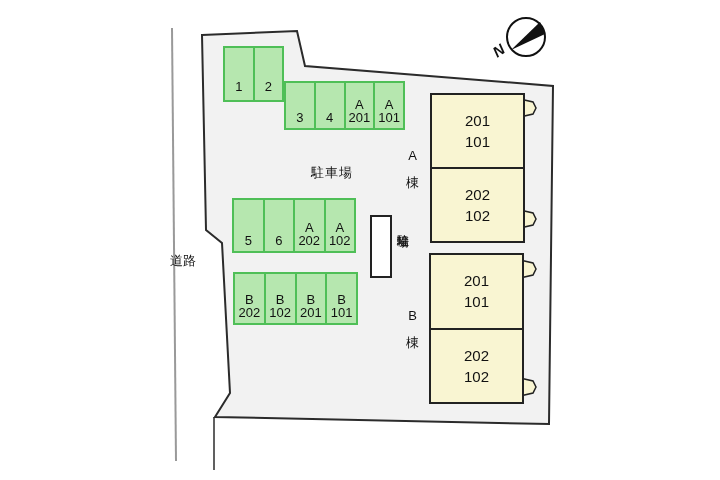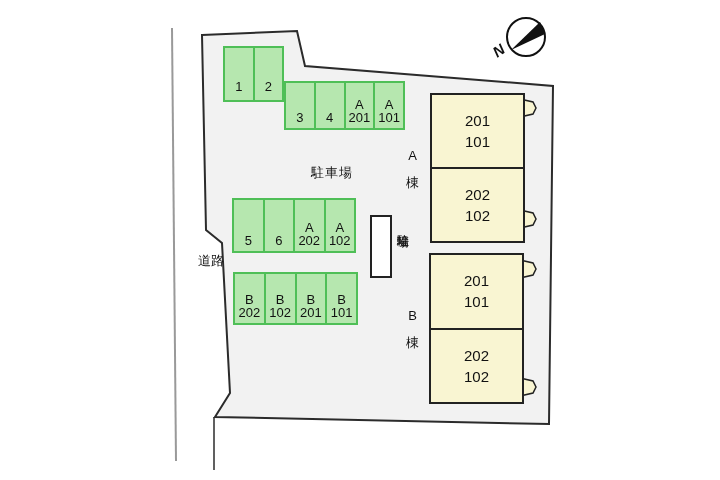--- a/index.html
+++ b/index.html
@@ -63,21 +63,21 @@
     line-height:1.4;
     white-space:pre-line;
   }
   .unit + .unit { border-top:2px solid #222; }
   #building-a { left:430px; top:93px;  width:95px; height:150px; }
   #building-b { left:429px; top:253px; width:95px; height:151px; }
 
   
   .lbl { position:absolute; font-size:13px; color:#111; }
   #lbl-parking { left:302px; top:164px; width:60px; text-align:center; letter-spacing:1px; }
-  #lbl-road    { left:188px; top:252px; width:36px; text-align:right; }
+  #lbl-road    { left:170px; top:252px; width:36px; text-align:left; }
   .v-lbl {
     position:absolute;
     writing-mode:vertical-rl;
     text-orientation:upright;
     font-size:13px;
     letter-spacing:2px;
     color:#111;
   }
   #lbl-btn-a { left:403px; top:148px; }
   #lbl-btn-b { left:403px; top:308px; }

